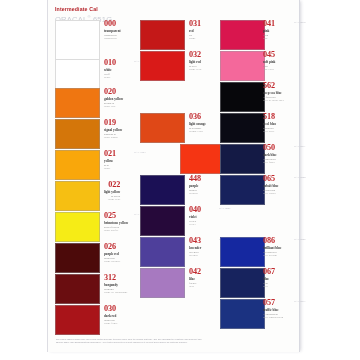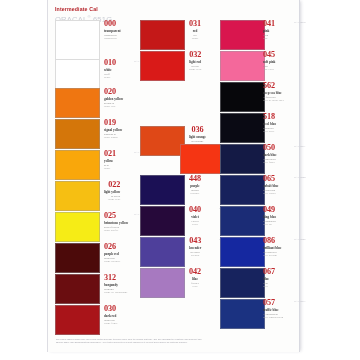--- a/index.html
+++ b/index.html
@@ -45,21 +45,21 @@
     border: 0.5px solid rgba(150,150,155,0.45);
   }
   #col1 .swatch { width: 45px; }
   #col2 .swatch { width: 45px; }
   #col3 .swatch { width: 45px; }
 
   .swatch.outline-only { border: 0.5px solid #dcdcdc; }
 
   .meta { position: absolute; top: 0; }
   #col1 .meta { left: 49px; }
-  #col2 .meta { left: 49px; text-align: center; }
+  #col2 .meta { left: 49px; }
   #col3 .meta { left: 43px; }
 
   .code {
     font-size: 8.2px; font-weight: bold; color: #c0282d;
     line-height: 8.4px; letter-spacing: -0.1px;
   }
   .nm {
     font-size: 3.3px; font-weight: bold; color: #3b3b3b;
     line-height: 3.9px; margin-top: 1.2px; white-space: nowrap;
   }
@@ -206,21 +206,21 @@
         </div>
         <div class="entry" style="top: 51px; height: 30px;">
           <div class="swatch" style="height: 30px; background: rgb(217, 26, 24);"></div>
           <div class="meta">
             <div class="code">032</div>
             <div class="nm">light red</div>
             <div class="nm2">hellrot</div>
             <div class="nm3">rouge clair</div>
           </div>
         </div>
-        <div class="entry" style="top: 126px; height: 30px;">
+        <div class="entry" style="top: 113px; height: 30px;">
           <div class="swatch" style="height: 30px; background: rgb(223, 72, 23);"></div>
           <div class="meta">
             <div class="code">036</div>
             <div class="nm">light orange</div>
             <div class="nm2">hellorange</div>
             <div class="nm3">orange clair</div>
           </div>
         </div>
         <div class="entry" style="top: 144px; height: 30px; margin-left: 40px;">
           <div class="swatch" style="height: 30px; background: rgb(245, 53, 19);"></div>
@@ -321,29 +321,20 @@
         <div class="entry" style="top: 175px; height: 30px;">
           <div class="swatch" style="height: 30px; background: rgb(23, 33, 92);"></div>
           <div class="meta">
             <div class="code">065</div>
             <div class="nm">cobalt blue</div>
             <div class="nm2">kobaltblau</div>
             <div class="nm3">bleu cobalt</div>
             <div class="tag">RAL 5002</div>
           </div>
         </div>
-        <div class="entry" style="top: 206px; height: 30px;">
-          <div class="swatch" style="height: 30px; background: rgb(27, 44, 118);"></div>
-          <div class="meta">
-            <div class="code">049</div>
-            <div class="nm">king blue</div>
-            <div class="nm2">königsblau</div>
-            <div class="nm3">bleu roi</div>
-          </div>
-        </div>
         <div class="entry" style="top: 237px; height: 30px;">
           <div class="swatch" style="height: 30px; background: rgb(21, 40, 160);"></div>
           <div class="meta">
             <div class="code">086</div>
             <div class="nm">brilliant blue</div>
             <div class="nm2">brillantblau</div>
             <div class="nm3">bleu brillant</div>
             <div class="tag">RAL 5005</div>
           </div>
         </div>

